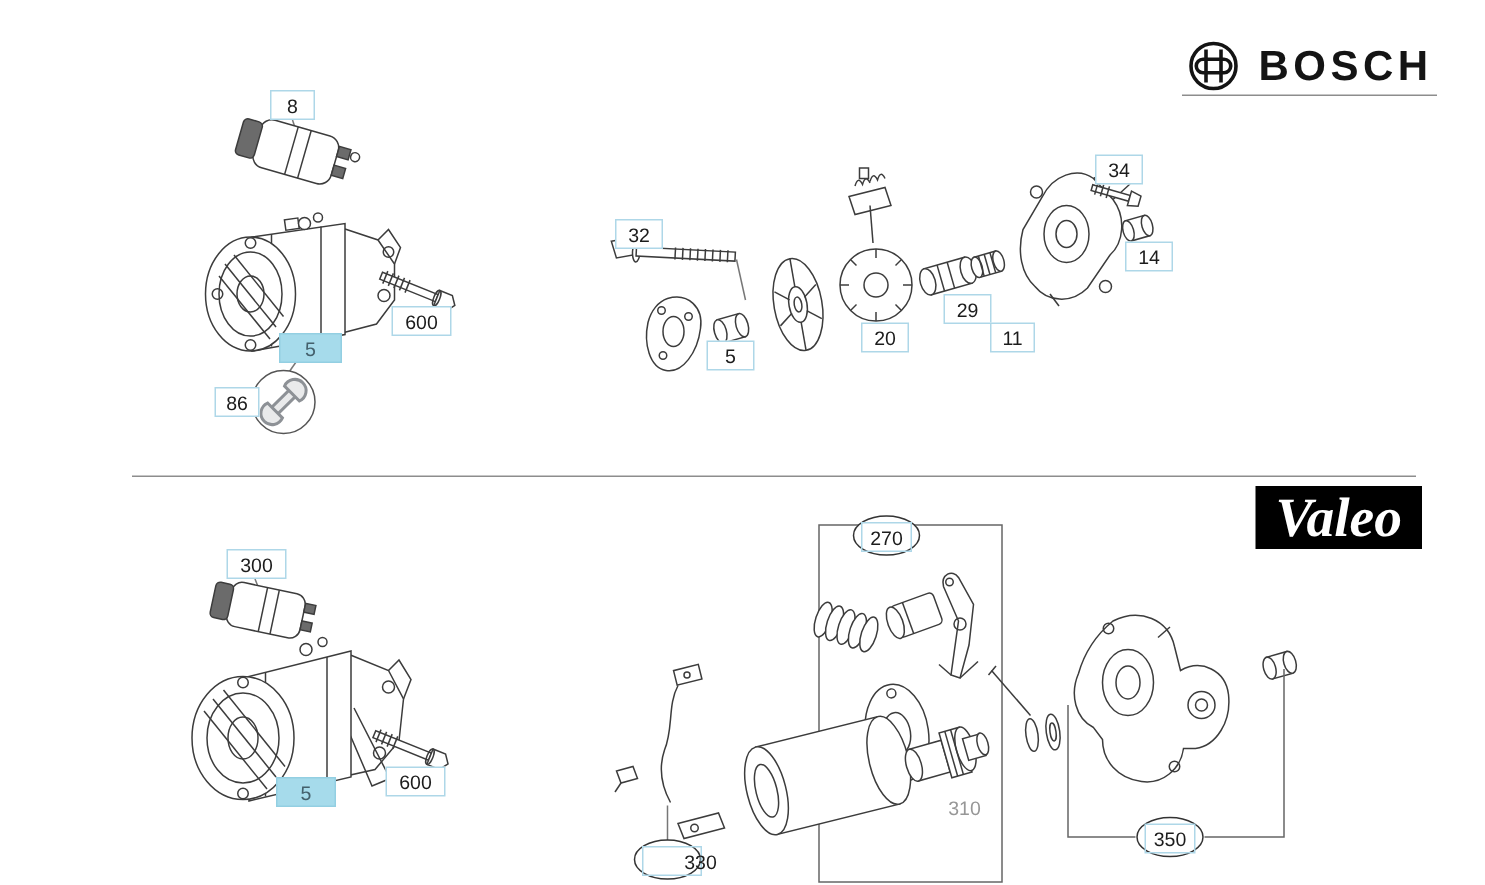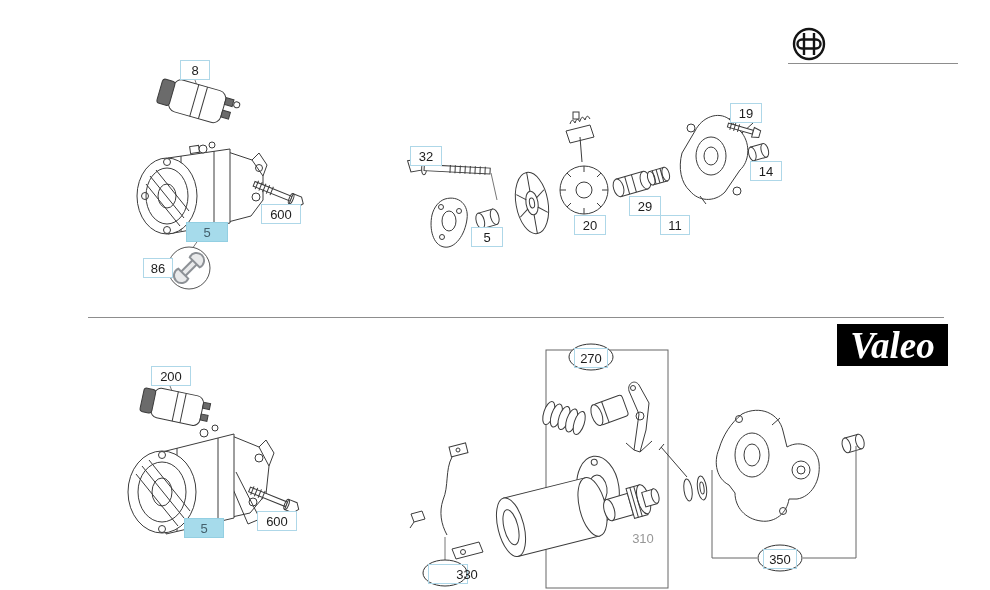--- a/index.html
+++ b/index.html
@@ -339,42 +339,43 @@
     </g>
   </svg>
 
   <div class="bosch-logo" style="left:791px; top:26px;">
     <svg width="36" height="36" viewBox="0 0 36 36">
       <circle cx="18" cy="18" r="15" fill="none" stroke="#141414" stroke-width="2.4"></circle>
       <rect x="6.5" y="13.5" width="23" height="9" rx="4.5" fill="none" stroke="#141414" stroke-width="2.4"></rect>
       <line x1="13" y1="7" x2="13" y2="29" stroke="#141414" stroke-width="2.4"></line>
       <line x1="23" y1="7" x2="23" y2="29" stroke="#141414" stroke-width="2.4"></line>
     </svg>
+    <span class="bosch-text">BOSCH</span>
   </div>
   <div class="divider" style="left:788px; top:63px; width:170px; height:1px;"></div>
 
   <div class="divider" style="left:88px; top:317px; width:856px; height:1px;"></div>
 
   <div class="valeo-logo" style="left:837px; top:324px; width:111px; height:42px;">
     <span>Valeo</span>
   </div>
 
   <div class="callout" style="left:180px; top:60px; width:30px;">8</div>
   <div class="callout" style="left:261px; top:204px; width:40px;">600</div>
   <div class="callout selected" style="left:186px; top:222px; width:42px;">5</div>
   <div class="callout" style="left:143px; top:258px; width:30px;">86</div>
   <div class="callout" style="left:410px; top:146px; width:32px;">32</div>
   <div class="callout" style="left:471px; top:227px; width:32px;">5</div>
   <div class="callout" style="left:574px; top:215px; width:32px;">20</div>
   <div class="callout" style="left:629px; top:196px; width:32px;">29</div>
   <div class="callout" style="left:660px; top:179px; width:30px;margin-top:36px;">11</div>
-  <div class="callout" style="left:730px; top:103px; width:32px;">19</div>
+  <div class="callout" style="left:730px; top:103px; width:32px;">34</div>
   <div class="callout" style="left:750px; top:161px; width:32px;">14</div>
 
-  <div class="callout" style="left:151px; top:366px; width:40px;">200</div>
+  <div class="callout" style="left:151px; top:366px; width:40px;">300</div>
   <div class="callout selected" style="left:184px; top:518px; width:40px;">5</div>
   <div class="callout" style="left:257px; top:511px; width:40px;">600</div>
   <div class="callout circled" style="left:574px; top:348px; width:34px;">270</div>
   <div class="callout circled" style="left:428px; top:564px; width:34px;padding-left:38px;">330</div>
   <div class="callout circled" style="left:763px; top:549px; width:34px;">350</div>
   <div class="callout gray" style="left:625px; top:528px; width:36px;">310</div>
 
 </div>
 
 </body></html>

